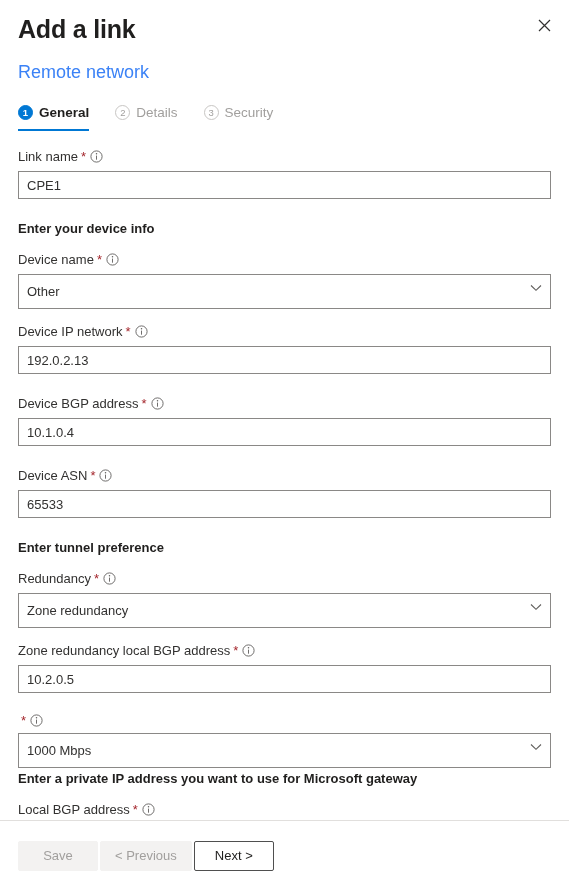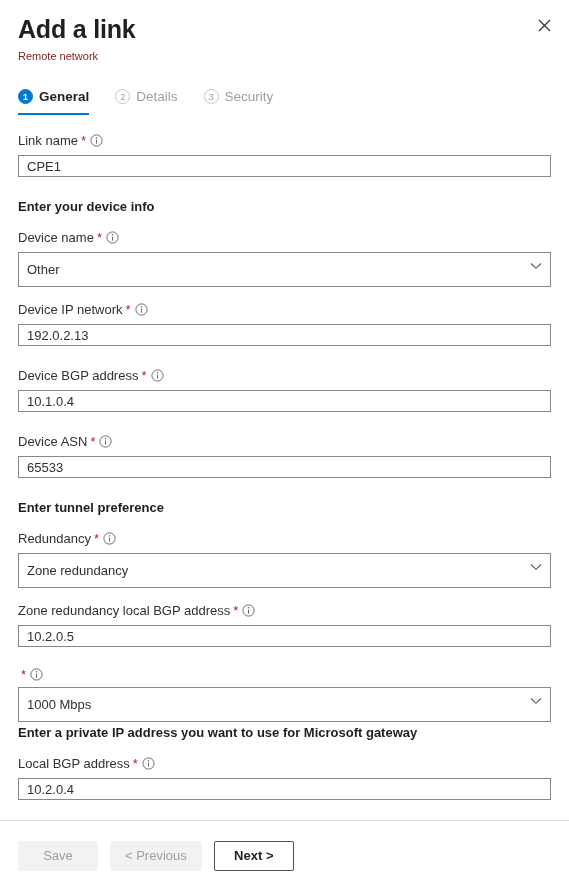--- a/index.html
+++ b/index.html
@@ -22,24 +22,24 @@
     position: relative;
   }
   .panel-title {
     font-size: 25px;
     font-weight: 600;
     line-height: 30px;
     color: #201f1e;
     letter-spacing: -0.2px;
   }
   .panel-subtitle {
-    font-size: 11px;
+    font-size: 18px;
     line-height: 17px;
-    color: #7f1d1d;
-    margin-top: 4px;
+    color: #3b82f6;
+    margin-top: 20px;
   }
   .close-button {
     position: absolute;
     top: 10px;
     right: 10px;
     width: 30px;
     height: 30px;
     display: flex;
     align-items: center;
     justify-content: center;
@@ -145,21 +145,21 @@
   .section-head {
     font-size: 13px;
     font-weight: 700;
     color: #201f1e;
     line-height: 17px;
   }
 
   .text-input {
     box-sizing: border-box;
     width: 100%;
-    height: 22px;
+    height: 28px;
     border: 1px solid #8a8886;
     background: #ffffff;
     font-family: "Liberation Sans", sans-serif;
     font-size: 13px;
     color: #323130;
     padding: 0 8px;
     outline: none;
     border-radius: 0;
   }
   .select-wrap {
@@ -200,21 +200,21 @@
     position: absolute;
     left: 0;
     right: 0;
     bottom: 0;
     height: 70px;
     border-top: 1px solid #e1dfdd;
     box-sizing: border-box;
     display: flex;
     align-items: center;
     padding-left: 18px;
-    gap: 12px;
+    gap: 2px;
     background: #ffffff;
   }
   .btn {
     height: 30px;
     min-width: 80px;
     font-family: "Liberation Sans", sans-serif;
     font-size: 13px;
     border-radius: 2px;
     box-sizing: border-box;
     padding: 0 14px;
@@ -223,21 +223,21 @@
   .btn-disabled {
     background: #f3f2f1;
     border: 1px solid #f3f2f1;
     color: #a19f9d;
     cursor: default;
   }
   .btn-default {
     background: #ffffff;
     border: 1px solid #4f4f4f;
     color: #201f1e;
-    font-weight: 700;
+    font-weight: 400;
   }
 </style>
 </head>
 <body>
 
 <div class="panel-header">
   <div class="panel-title">Add a link</div>
   <div class="panel-subtitle">Remote network</div>
   <button class="close-button">
     <span>

